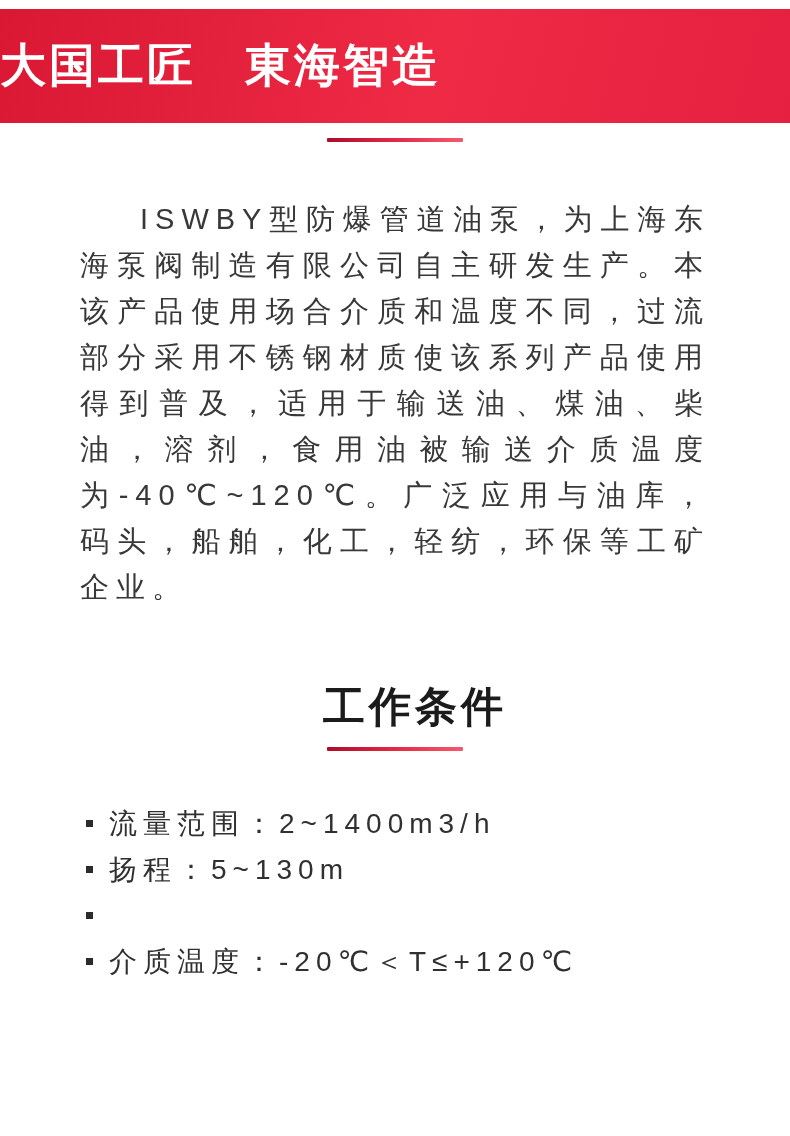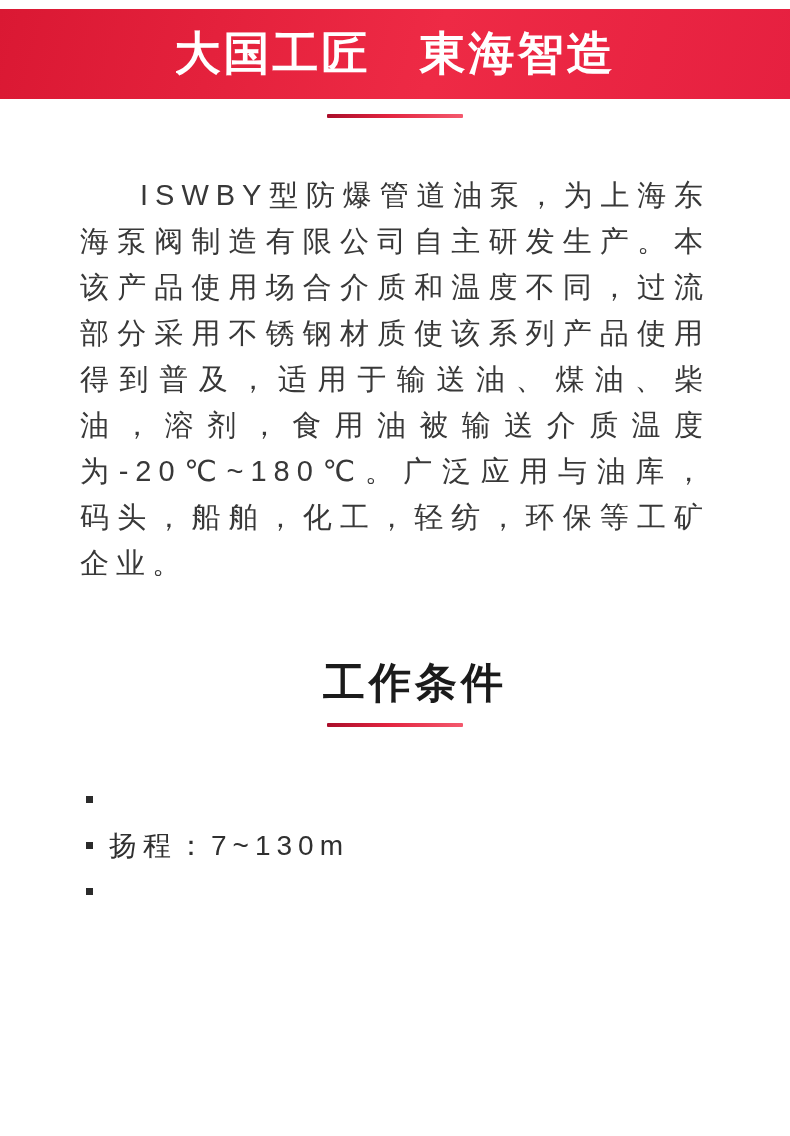--- a/index.html
+++ b/index.html
@@ -10,26 +10,25 @@
   }
   body {
     height: 1136px;
     overflow: hidden;
     position: relative;
   }
 
   
   .banner {
     margin-top: 9px;
-    height: 90px;
+    height: 114px;
     width: 100%;
     background: linear-gradient(105deg, #da1833 0%, #ee2a45 55%, #e62040 100%);
     display: flex;
     align-items: center;
-    justify-content: center;
   }
   .banner-text {
     color: #ffffff;
     font-size: 46px;
     font-weight: bold;
     letter-spacing: 3px;
     white-space: nowrap;
   }
 
   
@@ -88,31 +87,36 @@
 </style>
 </head>
 <body>
 
 <header class="banner">
   <span class="banner-text">大国工匠　東海智造</span>
 </header>
 
 <section>
   <div class="title-underline"></div>
-  <p class="overview-paragraph">ISWBY型防爆管道油泵，为上海东海泵阀制造有限公司自主研发生产。本该产品使用场合介质和温度不同，过流部分采用不锈钢材质使该系列产品使用得到普及，适用于输送油、煤油、柴油，溶剂，食用油被输送介质温度为-20℃~180℃。广泛应用与油库，码头，船舶，化工，轻纺，环保等工矿企业。</p>
+  <p class="overview-paragraph">ISWBY型防爆管道油泵，为上海东海泵阀制造有限公司自主研发生产。本该产品使用场合介质和温度不同，过流部分采用不锈钢材质使该系列产品使用得到普及，适用于输送油、煤油、柴油，溶剂，食用油被输送介质温度为-40℃~120℃。广泛应用与油库，码头，船舶，化工，轻纺，环保等工矿企业。</p>
 </section>
 
 <section class="conditions-section">
   <h2 class="section-title">工作条件</h2>
   <div class="title-underline"></div>
   <ul class="conditions-list">
     <li>
       <span class="bullet-dot"></span>
+      <span>流量范围：2~1400m3/h</span>
     </li>
     <li>
       <span class="bullet-dot"></span>
-      <span>扬程：7~130m</span>
+      <span>扬程：5~130m</span>
     </li>
     <li>
       <span class="bullet-dot"></span>
+    </li>
+    <li>
+      <span class="bullet-dot"></span>
+      <span>介质温度：-20℃＜T≤+120℃</span>
     </li>
   </ul>
 </section>
 
 </body></html>

